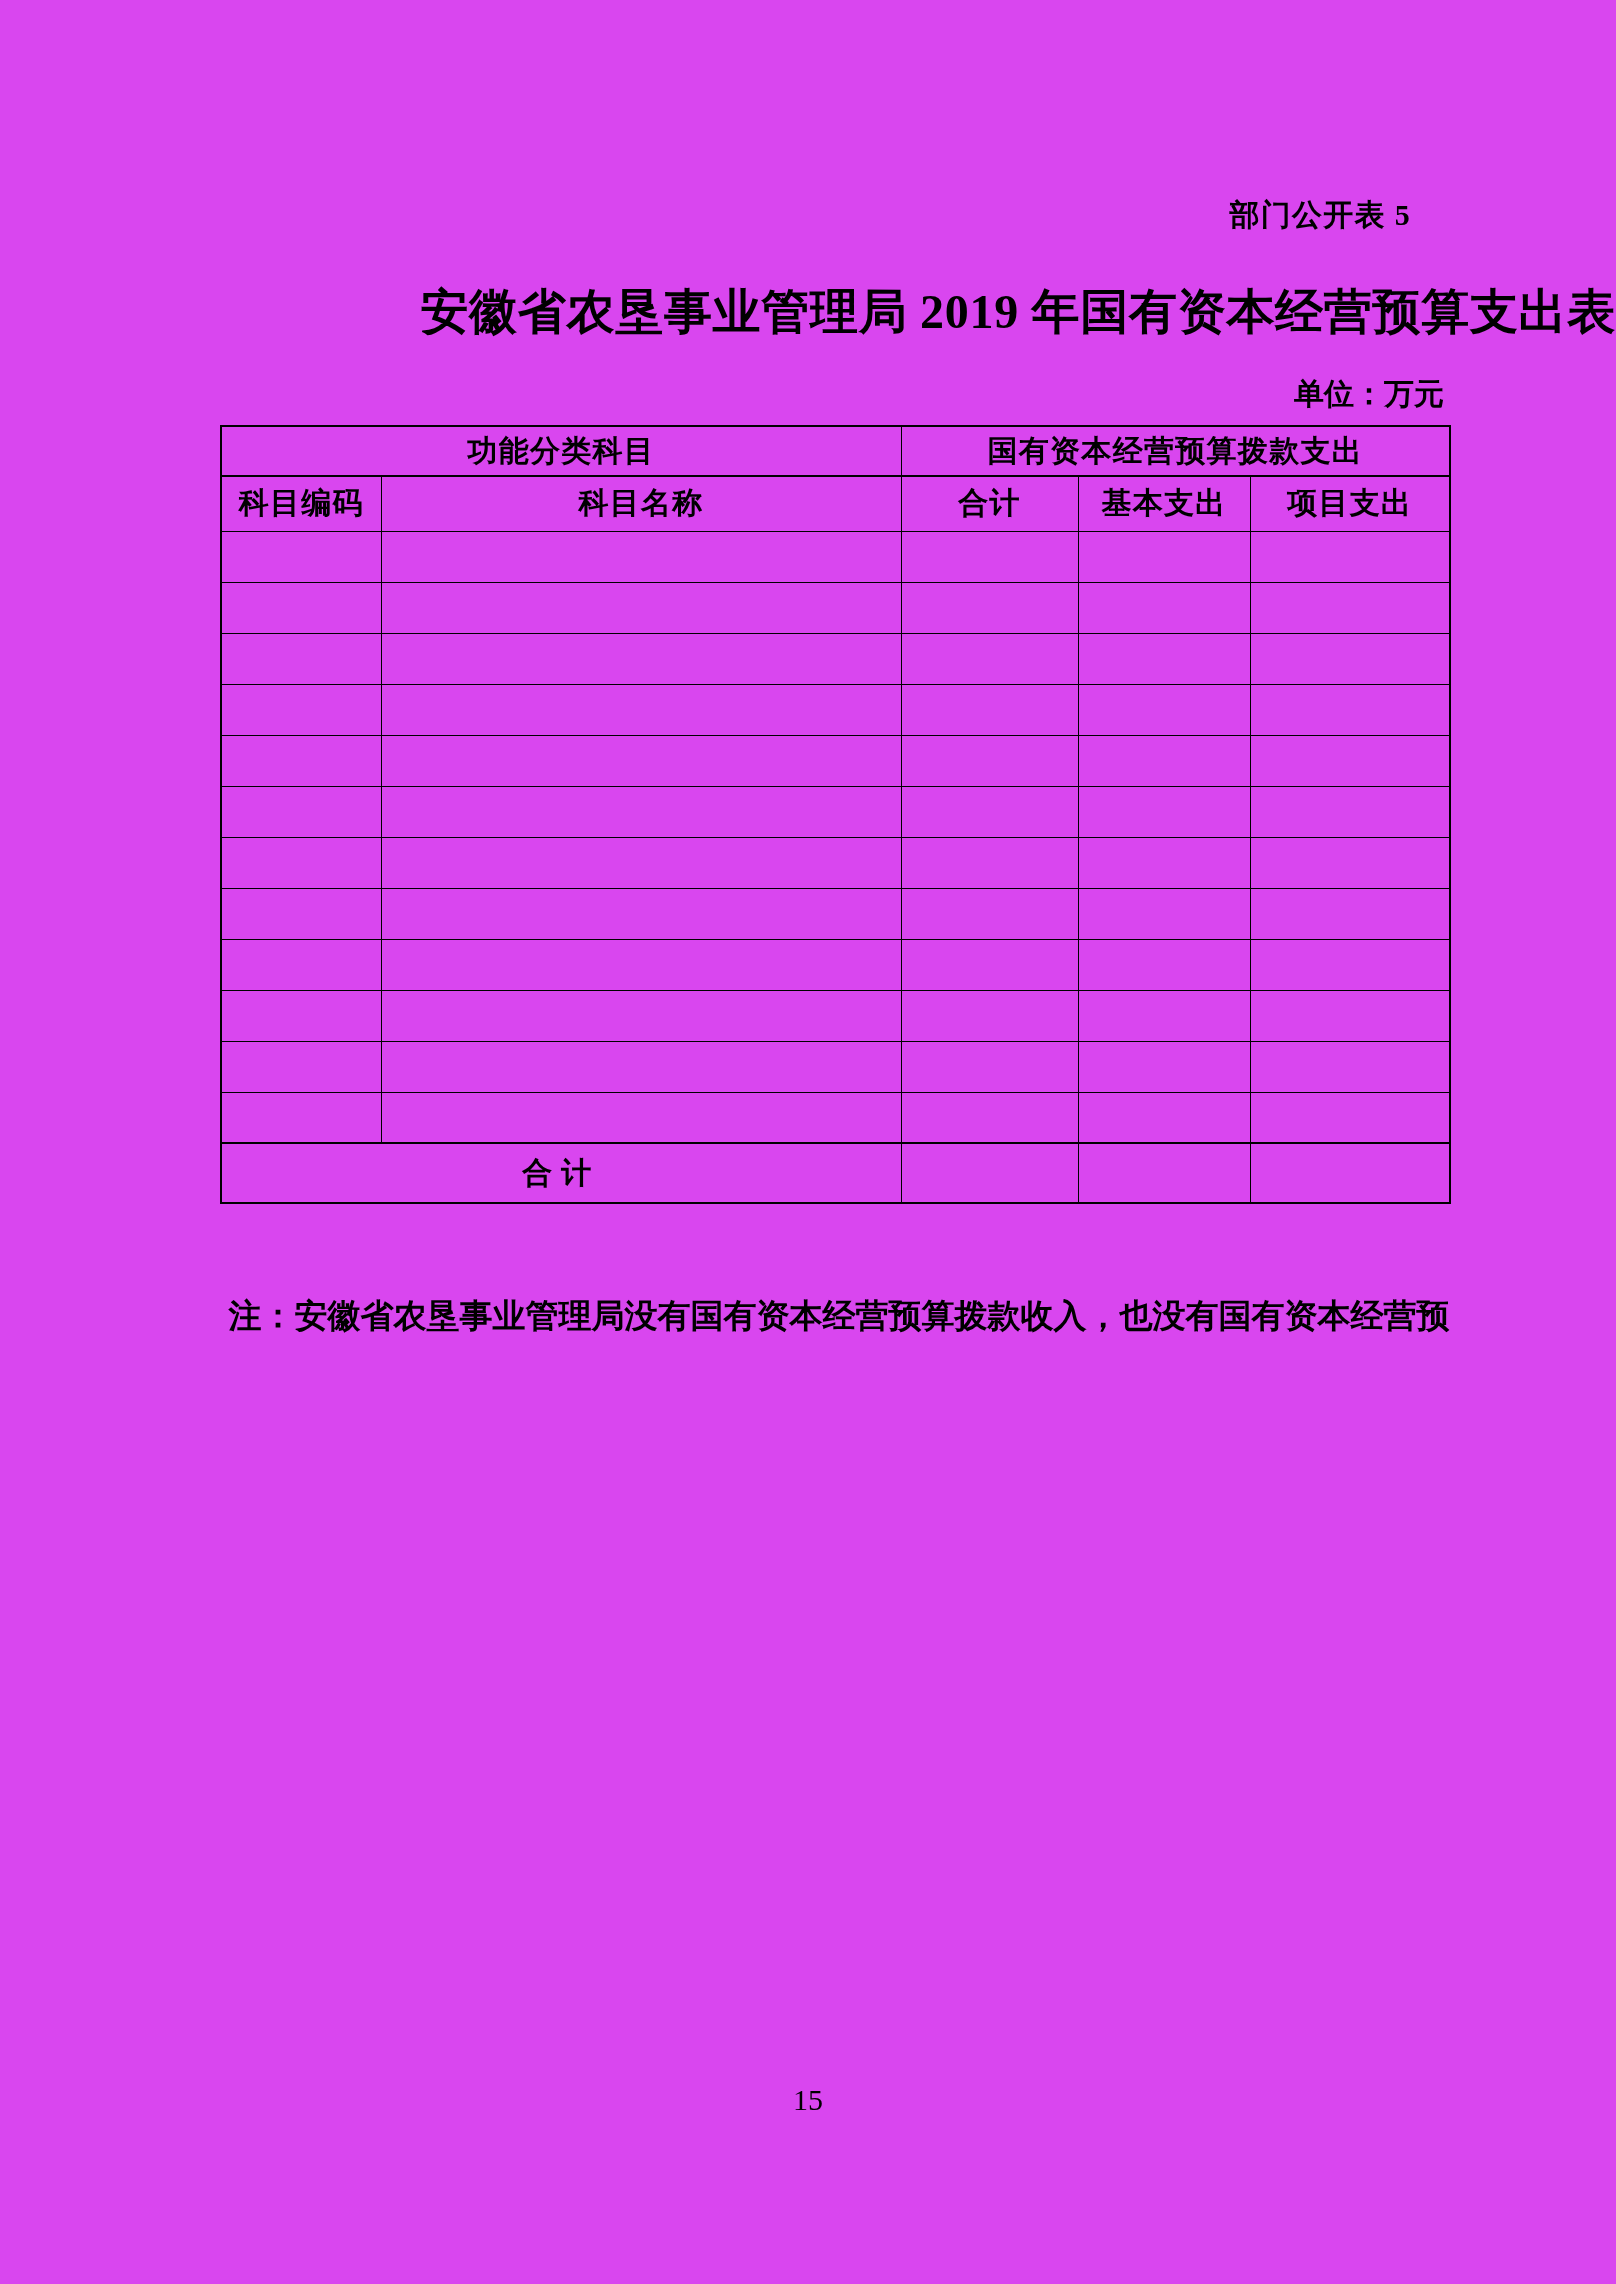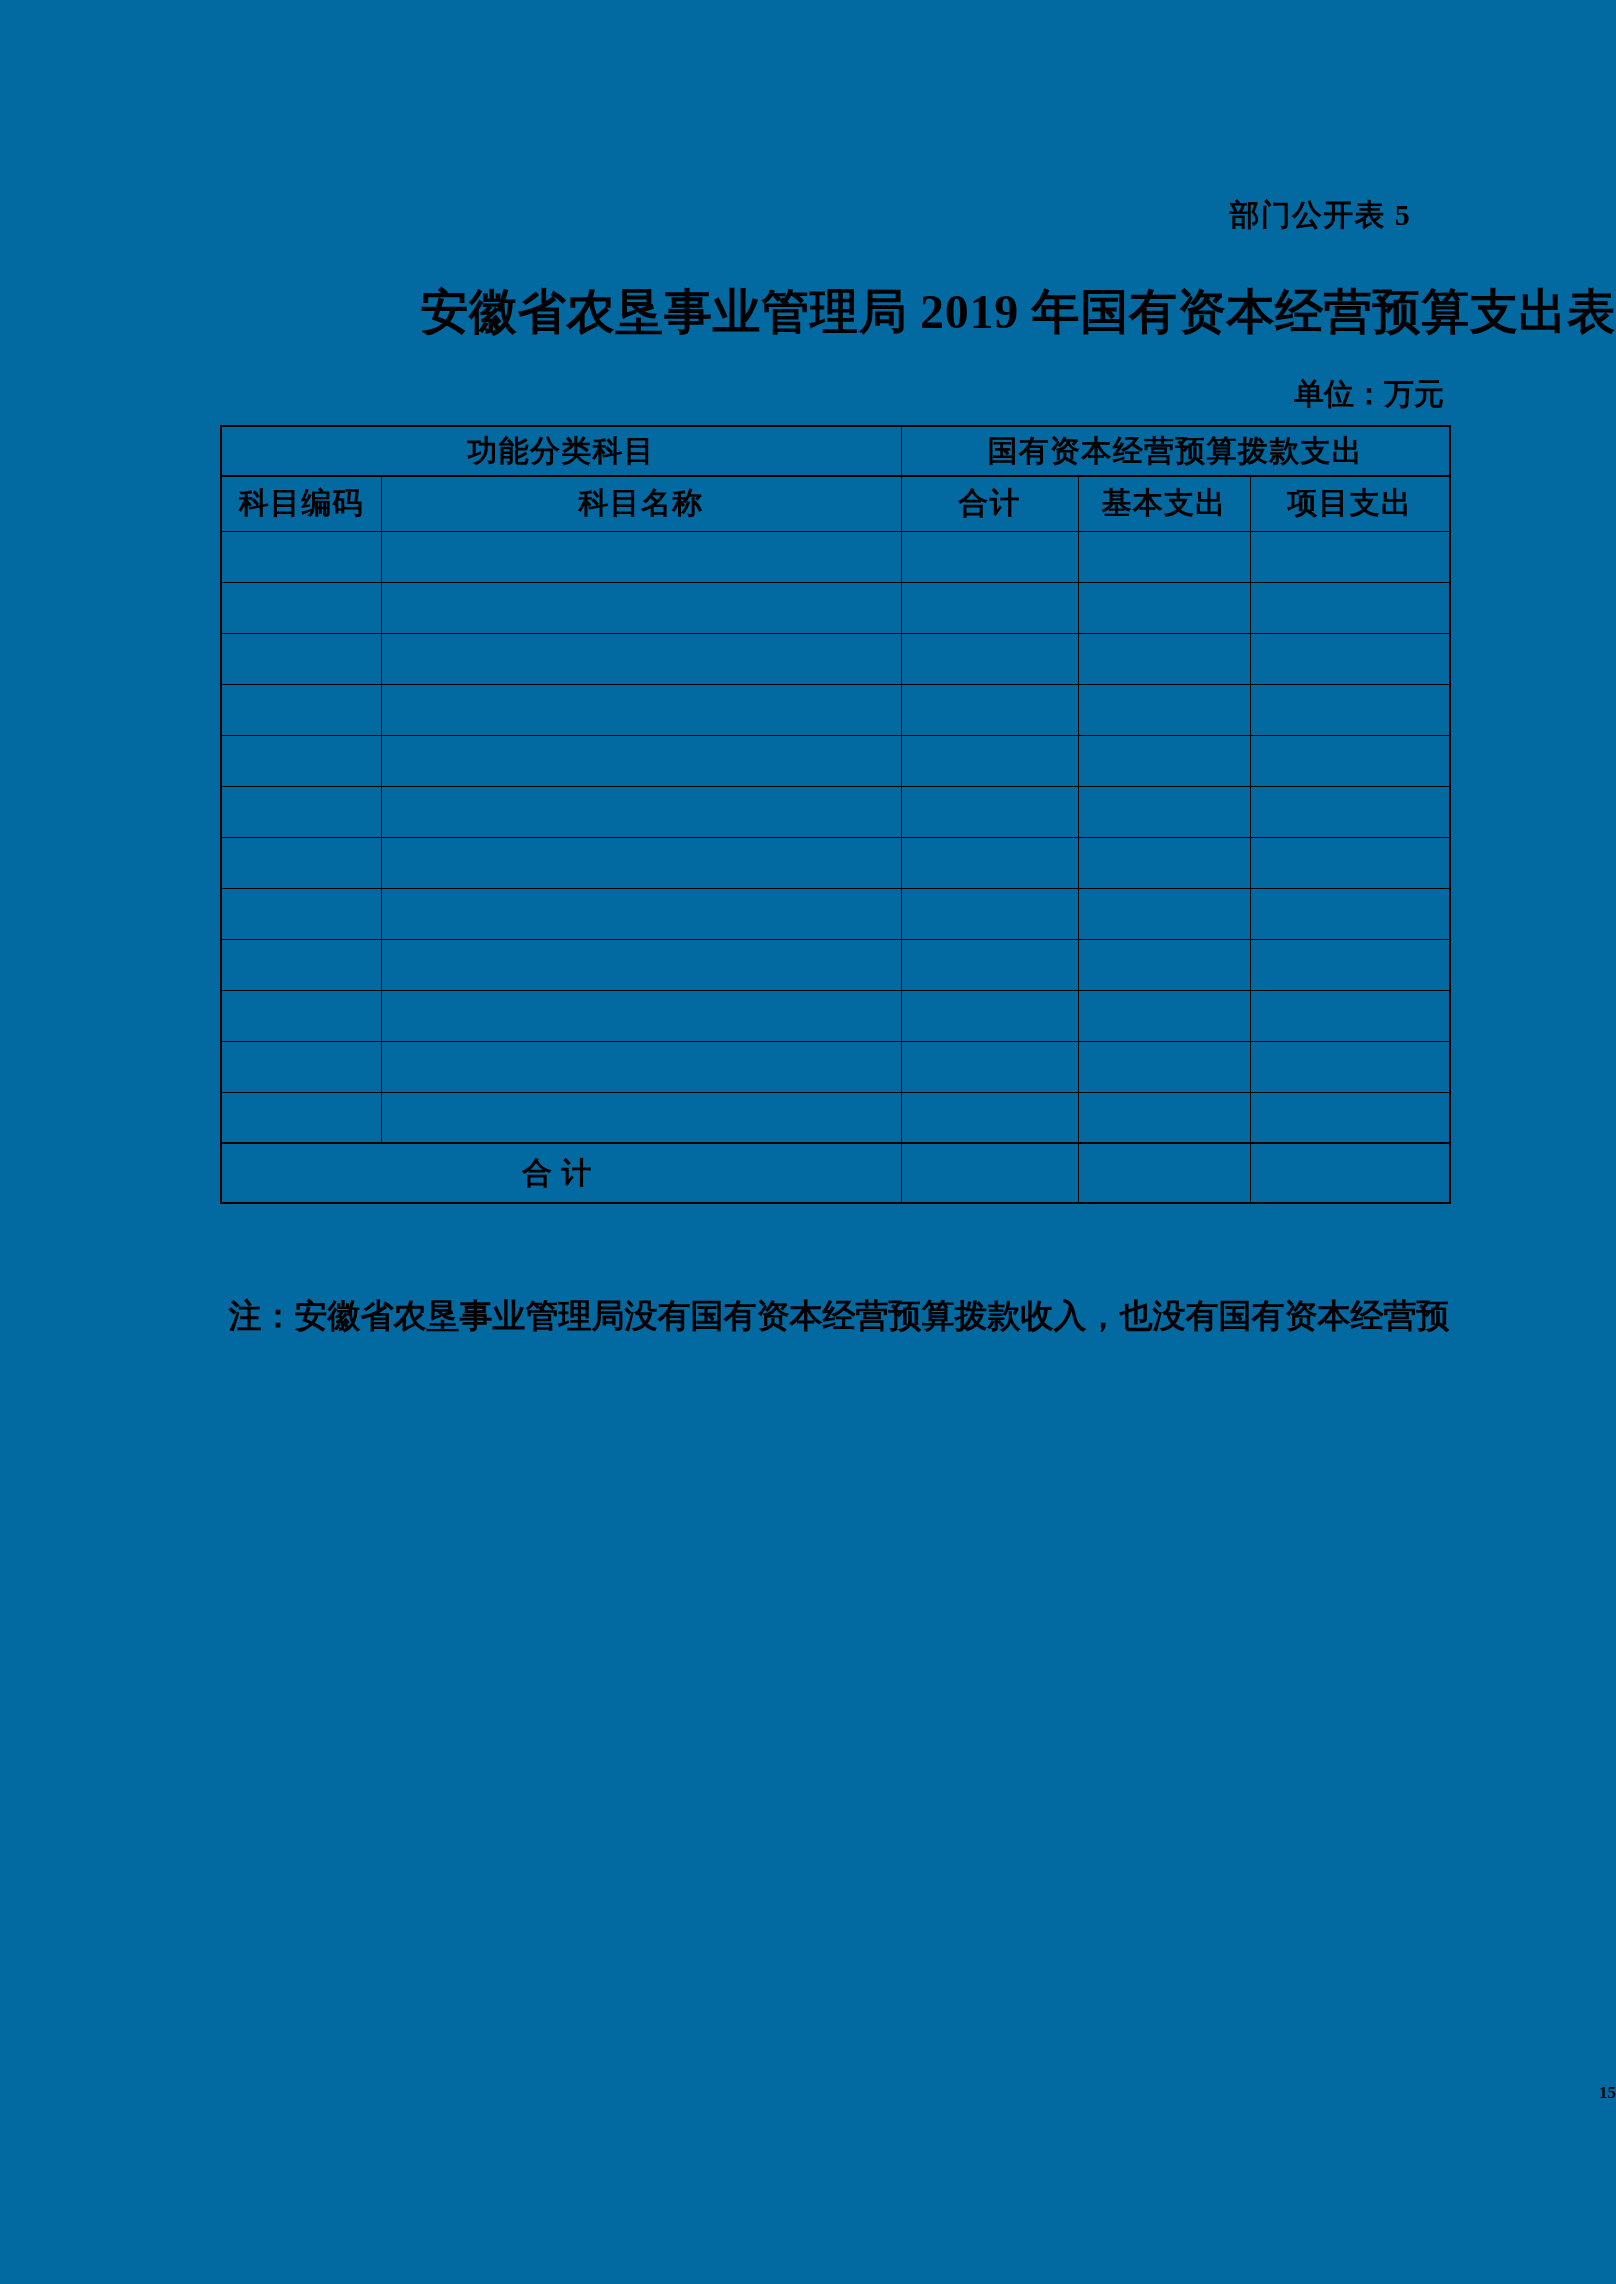--- a/index.html
+++ b/index.html
@@ -1,21 +1,21 @@
 <!DOCTYPE html>
 <html style="font-size:10.4px"><head>
 <meta charset="utf-8">
 <style>
   * { margin: 0; padding: 0; box-sizing: border-box; }
   html, body { background: #777; }
   .page {
     position: relative;
     width: 1616px;
     height: 2284px;
-    background: #0369a1;
+    background: #d946ef;
     font-family: "Liberation Serif", "DejaVu Serif", serif;
     color: #000;
     overflow: hidden;
   }
   .corner-label {
     position: absolute;
     top: 195px;
     right: 205px;
     font-size: 30px;
     font-weight: 600;
@@ -80,23 +80,23 @@
     font-size: 33px;
     line-height: 50px;
     font-weight: 600;
     text-align: center;
   }
   .page-number {
     position: absolute;
     top: 2083px;
     left: 0;
     width: 100%;
-    text-align: right;
-    font-size: 17px;
-    font-weight: 700;
+    text-align: center;
+    font-size: 30px;
+    font-weight: 400;
   }
 </style>
 </head>
 <body>
 
 <div class="page">
 
   <div class="corner-label">部门公开表 5</div>
 
   <div class="doc-title">安徽省农垦事业管理局 2019 年国有资本经营预算支出表</div>

